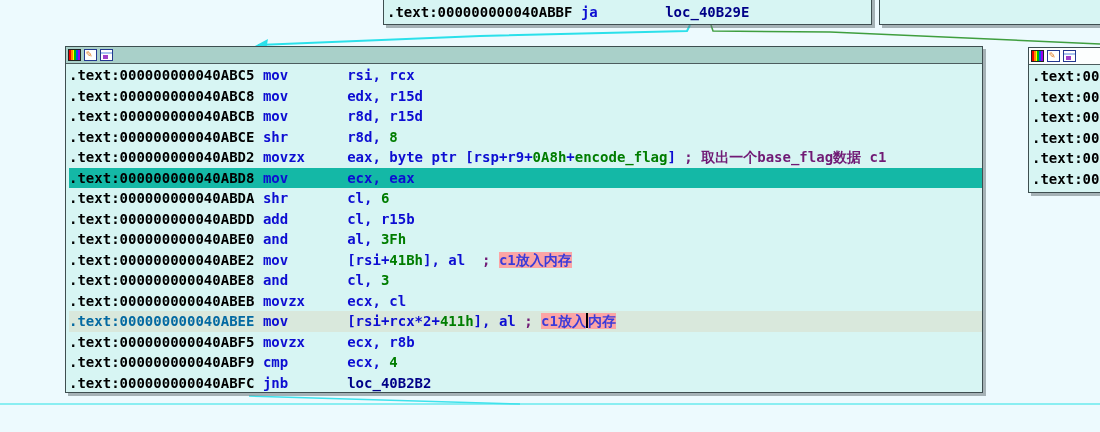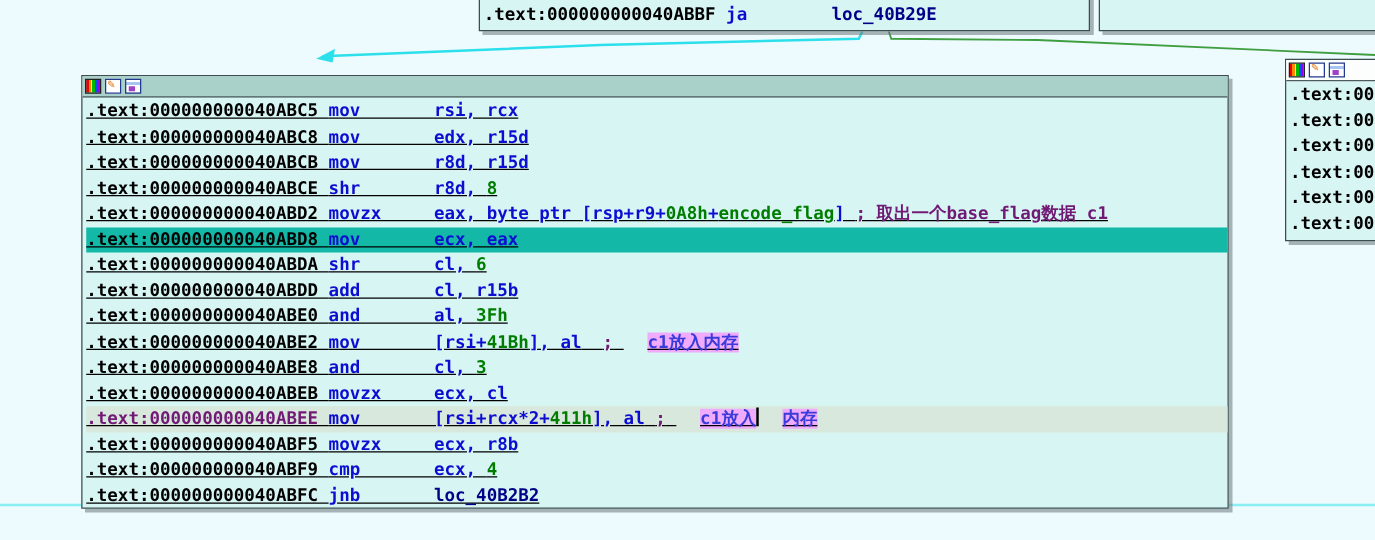--- a/index.html
+++ b/index.html
@@ -27,47 +27,47 @@
   .nicon.palette{border-color:#222;
     background:linear-gradient(90deg,#e00 0 2px,#f80 2px 4px,#ff0 4px 5px,#0b0 5px 7px,#05e 7px 9px,#90e 9px 11px);}
   .nicon.pencil::after{content:"✎";position:absolute;left:1px;top:-2px;font-size:10px;color:#e07818;font-weight:bold;}
   .nicon.frame{background:linear-gradient(180deg,#fff 0 2px,#a8c4f0 2px 4px,#fff 4px 12px);}
   .nicon.frame::after{content:"";position:absolute;left:2px;top:5px;width:5px;height:4px;background:#a040c8;}
   .code{padding:1px 0 0 3px;white-space:pre;}
   .line{height:20.5px;line-height:20.5px;}
   .r-blue{background:#14b8a6;}
   .r-green{background:#d9e8dc;}
   .c-addr{color:#000000;}
-  .c-addrcur{color:#701a75;}
+  .c-addrcur{color:#0369a1;}
   .c-ins{color:#0d0dd2;}
   .c-num{color:#007d00;}
   .c-loc{color:#000088;}
   .c-cmt{color:#701a75;}
-  .c-hlc{color:#3b3bd9;background:#f0abfc;margin-left:19px;}
+  .c-hlc{color:#3b3bd9;background:#fca5a5;}
   .caret{display:inline-block;width:2px;height:15px;background:#000;vertical-align:-2px;}
 </style>
 </head>
 <body>
 
 <div id="stage">
   <svg id="edges">
       <polyline points="690,25 687,31 480,36 258,45" fill="none" stroke="#2be0ea" stroke-width="2"></polyline>
       <polygon points="253,47 268,39 266,50" fill="#2be0ea"></polygon>
       <polyline points="711,25 713,31 830,32 1100,44" fill="none" stroke="#3f9e3f" stroke-width="1.5"></polyline>
       <polyline points="0,404 1100,404" fill="none" stroke="#8aeef2" stroke-width="2"></polyline>
       <polyline points="249,396 520,404" fill="none" stroke="#3fe2ec" stroke-width="1.5"></polyline>
     </svg>
 
 <div class="node" style="left: 383px; top: -9px; width: 489px; height: 34px; padding-top: 9px;">
       <div class="code"><div class="line"><span class="c-addr">.text:000000000040ABBF </span><span class="c-ins">ja        </span><span class="c-loc">loc_40B29E</span></div></div>
     </div>
     <div class="node" style="left: 879px; top: -9px; width: 240px; height: 34px; padding-top: 9px;">
       <div class="code"></div>
     </div>
-    <div class="node" style="left: 65px; top: 60px; width: 918px; height: 347px; text-decoration: underline;">
+    <div class="node" style="left: 65px; top: 46px; width: 918px; height: 347px;">
       <div class="titlebar">
         <span class="nicon palette"></span>
         <span class="nicon pencil"></span>
         <span class="nicon frame"></span>
       </div>
       <div class="code"><div class="line"><span class="c-addr">.text:000000000040ABC5 </span><span class="c-ins">mov       </span><span class="c-ins">rsi, rcx</span></div><div class="line"><span class="c-addr">.text:000000000040ABC8 </span><span class="c-ins">mov       </span><span class="c-ins">edx, r15d</span></div><div class="line"><span class="c-addr">.text:000000000040ABCB </span><span class="c-ins">mov       </span><span class="c-ins">r8d, r15d</span></div><div class="line"><span class="c-addr">.text:000000000040ABCE </span><span class="c-ins">shr       </span><span class="c-ins">r8d, </span><span class="c-num">8</span></div><div class="line"><span class="c-addr">.text:000000000040ABD2 </span><span class="c-ins">movzx     </span><span class="c-ins">eax, byte ptr [rsp+r9+</span><span class="c-num">0A8h</span><span class="c-ins">+</span><span class="c-num">encode_flag</span><span class="c-ins">] </span><span class="c-cmt">; 取出一个base_flag数据 c1</span></div><div class="line r-blue"><span class="c-addr">.text:000000000040ABD8 </span><span class="c-ins">mov       </span><span class="c-ins">ecx, eax</span></div><div class="line"><span class="c-addr">.text:000000000040ABDA </span><span class="c-ins">shr       </span><span class="c-ins">cl, </span><span class="c-num">6</span></div><div class="line"><span class="c-addr">.text:000000000040ABDD </span><span class="c-ins">add       </span><span class="c-ins">cl, r15b</span></div><div class="line"><span class="c-addr">.text:000000000040ABE0 </span><span class="c-ins">and       </span><span class="c-ins">al, </span><span class="c-num">3Fh</span></div><div class="line"><span class="c-addr">.text:000000000040ABE2 </span><span class="c-ins">mov       </span><span class="c-ins">[rsi+</span><span class="c-num">41Bh</span><span class="c-ins">], al</span><span>  </span><span class="c-cmt">;</span><span> </span><span class="c-hlc">c1放入内存</span></div><div class="line"><span class="c-addr">.text:000000000040ABE8 </span><span class="c-ins">and       </span><span class="c-ins">cl, </span><span class="c-num">3</span></div><div class="line"><span class="c-addr">.text:000000000040ABEB </span><span class="c-ins">movzx     </span><span class="c-ins">ecx, cl</span></div><div class="line r-green"><span class="c-addrcur">.text:000000000040ABEE </span><span class="c-ins">mov       </span><span class="c-ins">[rsi+rcx*2+</span><span class="c-num">411h</span><span class="c-ins">], al</span><span> </span><span class="c-cmt">;</span><span> </span><span class="c-hlc">c1放入</span><span class="caret"></span><span class="c-hlc">内存</span></div><div class="line"><span class="c-addr">.text:000000000040ABF5 </span><span class="c-ins">movzx     </span><span class="c-ins">ecx, r8b</span></div><div class="line"><span class="c-addr">.text:000000000040ABF9 </span><span class="c-ins">cmp       </span><span class="c-ins">ecx, </span><span class="c-num">4</span></div><div class="line"><span class="c-addr">.text:000000000040ABFC </span><span class="c-ins">jnb       </span><span class="c-loc">loc_40B2B2</span></div></div>
     </div>
     <div class="node" style="left: 1028px; top: 47px; width: 130px; height: 146px;">
       <div class="titlebar white">
         <span class="nicon palette"></span>

